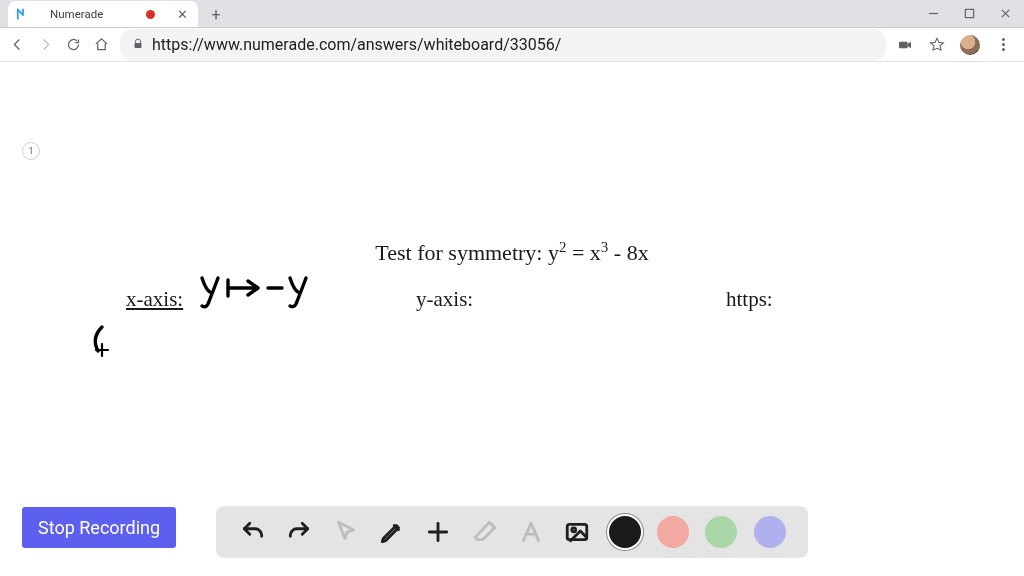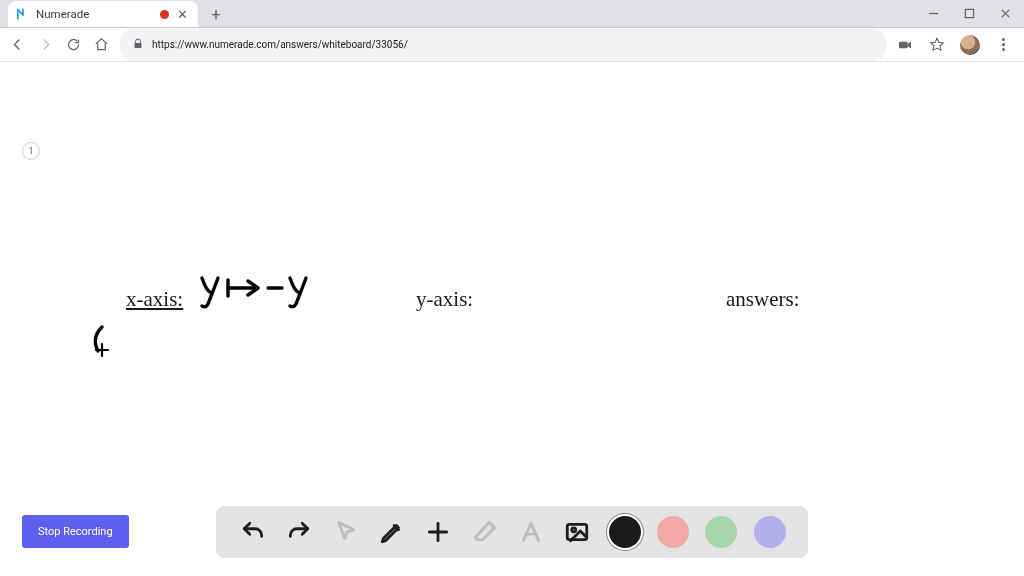--- a/index.html
+++ b/index.html
@@ -22,21 +22,21 @@
     border-bottom: 1px solid #c9cbcf;
   }
   .tab {
     background: #fff;
     height: 26px;
     width: 190px;
     border-radius: 8px 8px 0 0;
     display: flex;
     align-items: center;
     padding: 0 8px;
-    gap: 6px;
+    gap: 20px;
     font-size: 11.5px;
     color: #3c4043;
     position: relative;
   }
   .tab .favicon svg { width: 14px; height: 14px; display: block; }
   .tab-title { flex: 1; white-space: nowrap; overflow: hidden; text-overflow: ellipsis; }
   .rec-dot { width: 9px; height: 9px; border-radius: 50%; background: #d93025; }
   .tab-close { font-size: 13px; color: #5f6368; cursor: pointer; padding: 0 2px; }
   .new-tab {
     width: 24px; height: 24px; display:flex; align-items:center; justify-content:center;
@@ -57,21 +57,21 @@
     padding: 0 8px;
     border-bottom: 1px solid #e3e3e3;
     gap:10px;
     color:#5f6368;
   }
   .nav-btn { width:18px; height:18px; display:flex; align-items:center; justify-content:center; cursor:pointer;}
   .nav-btn svg{ width:15px; height:15px; stroke:#5f6368; stroke-width:2; fill:none;}
   .nav-btn.disabled svg { stroke:#b9bbbe; }
   .omnibox {
     flex:1; height:26px; background:#f1f3f4; border-radius:13px;
-    display:flex; align-items:center; padding:16px 12px; gap:8px; font-size:10px; color:#202124;
+    display:flex; align-items:center; padding:16px 12px; gap:8px; font-size:16px; color:#202124;
   }
   .lock-icon svg{ width:12px; height:12px; fill:#5f6368;}
   .right-icons{ display:flex; align-items:center; gap:14px; padding-right:4px;}
   .ri{ width:18px; height:18px; display:flex; align-items:center; justify-content:center; cursor:pointer;}
   .ri svg{ width:16px; height:16px; fill:#5f6368; }
   .avatar{ width:20px; height:20px; border-radius:50%;
     background: radial-gradient(circle at 40% 35%, #d9b08c 0 40%, #8c6e54 41% 70%, #4b3b2b 71% 100%);
   }
   .kebab{ display:flex; flex-direction:column; gap:2px;}
   .kebab span{ width:3px; height:3px; background:#5f6368; border-radius:50%;}
@@ -102,21 +102,21 @@
 
   .hand-y-mapsto{ position:absolute; top:210px; left:198px; width:120px; height:40px; }
   .hand-y-mapsto svg{ width:100%; height:100%; }
 
   .hand-paren{ position:absolute; top:262px; left:88px; width:28px; height:34px;}
   .hand-paren svg{ width:100%; height:100%; }
 
   
   .stop-btn{
     position:absolute; left:22px; bottom:28px;
-    background:#5d5fef; color:#fff; font-size:11px; padding:10px 16px;
+    background:#5d5fef; color:#fff; font-size:18px; padding:10px 16px;
     border-radius:3px; cursor:pointer; user-select:none;
   }
 
   
   .toolbar{
     position:absolute; left:216px; bottom:18px;
     width:592px; height:52px; background:#e4e4e4; border-radius:8px;
     display:flex; align-items:center; justify-content:space-around; padding:0 14px;
   }
   .tool{ width:30px; height:30px; display:flex; align-items:center; justify-content:center; cursor:pointer;}
@@ -218,25 +218,28 @@
     </div>
   </div>
 </div>
 
 <div class="content">
 
   <div class="page-badge">
     <span>1</span>
   </div>
 
+  <div class="equation">
+    <span>Test for symmetry: y</span><sup>2</sup><span> = x</span><sup>3</sup><span> - 8x</span>
+  </div>
 
   <div class="labels">
     <span class="xaxis">x-axis:</span>
     <span class="yaxis">y-axis:</span>
-    <span class="origin">answers:</span>
+    <span class="origin">https:</span>
   </div>
 
   <div class="hand-y-mapsto" aria-label="y ↦ -y">
     <svg viewBox="0 0 120 40">
       <g stroke="#000" stroke-width="3.4" fill="none" stroke-linecap="round" stroke-linejoin="round">
 
         <path d="M4 6 Q8 18 12 20 M20 6 Q14 22 10 32 Q8 36 4 34"></path>
 
         <line x1="30" y1="8" x2="30" y2="24"></line>
         <line x1="30" y1="16" x2="58" y2="16"></line>

